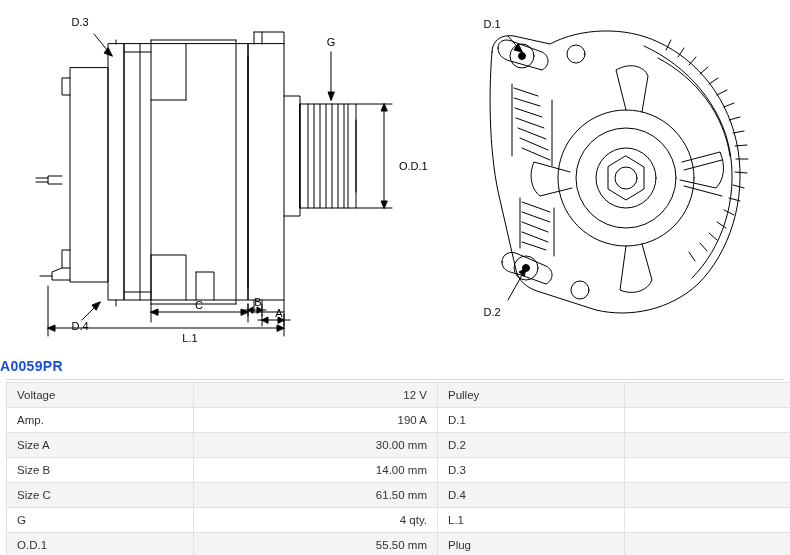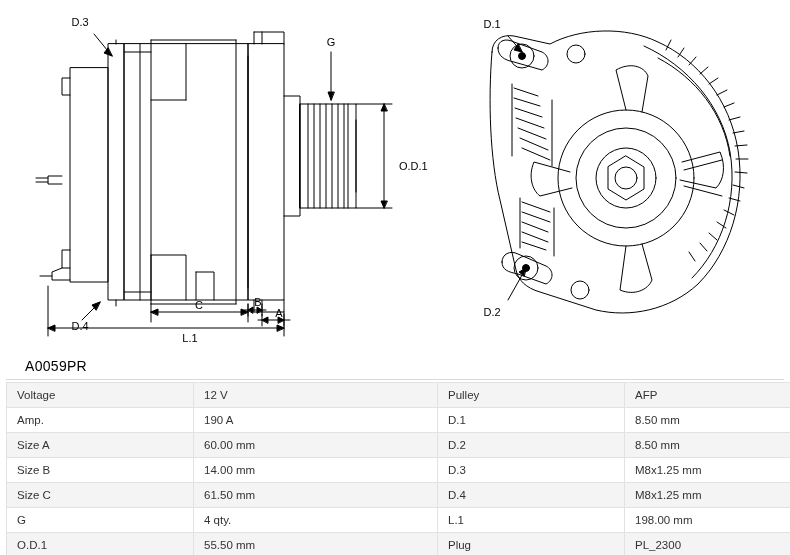--- a/index.html
+++ b/index.html
@@ -34,25 +34,25 @@
     top: 0;
   }
   .svg-right {
     position: absolute;
     left: 430px;
     top: 0;
   }
   
   .part-number {
     position: absolute;
-    left: 25px;
+    left: 0;
     top: 358px;
     font-size: 14px;
-    font-weight: normal;
-    color: #000000;
+    font-weight: bold;
+    color: #1d4ed8;
     letter-spacing: 0.3px;
   }
   .part-rule {
     position: absolute;
     left: 6px;
     top: 379px;
     width: 778px;
     height: 1px;
     background: #d9d9d9;
   }
@@ -76,20 +76,21 @@
     color: #333;
     white-space: nowrap;
     overflow: hidden;
   }
   td.lbl {
     text-align: left;
     width: 166px;
     color: #444;
   }
   td.val {
+    text-align: right;
     width: 223px;
     color: #333;
   }
   tr.alt td {
     background: #f4f4f4;
   }
   tr.plain td {
     background: #ffffff;
   }
   .lead-label {
@@ -300,21 +301,21 @@
           <td class="val">AFP</td>
         </tr>
         <tr class="plain">
           <td class="lbl">Amp.</td>
           <td class="val">190 A</td>
           <td class="lbl">D.1</td>
           <td class="val">8.50 mm</td>
         </tr>
         <tr class="alt">
           <td class="lbl">Size A</td>
-          <td class="val">60.00 mm</td>
+          <td class="val">30.00 mm</td>
           <td class="lbl">D.2</td>
           <td class="val">8.50 mm</td>
         </tr>
         <tr class="plain">
           <td class="lbl">Size B</td>
           <td class="val">14.00 mm</td>
           <td class="lbl">D.3</td>
           <td class="val">M8x1.25 mm</td>
         </tr>
         <tr class="alt">

